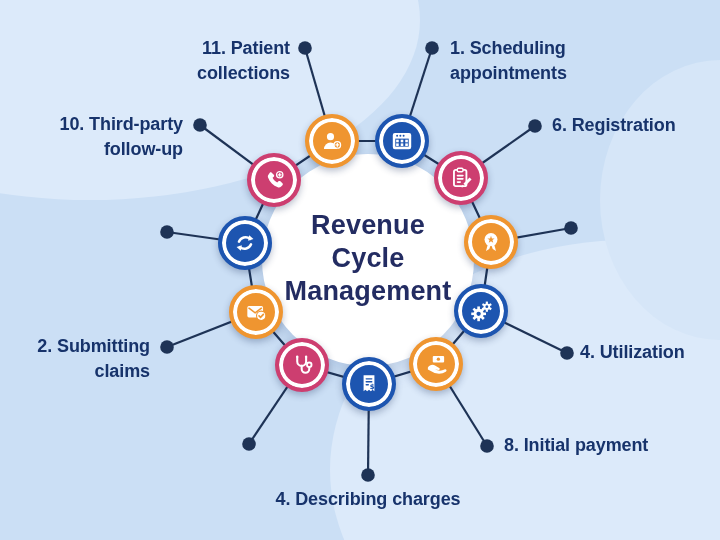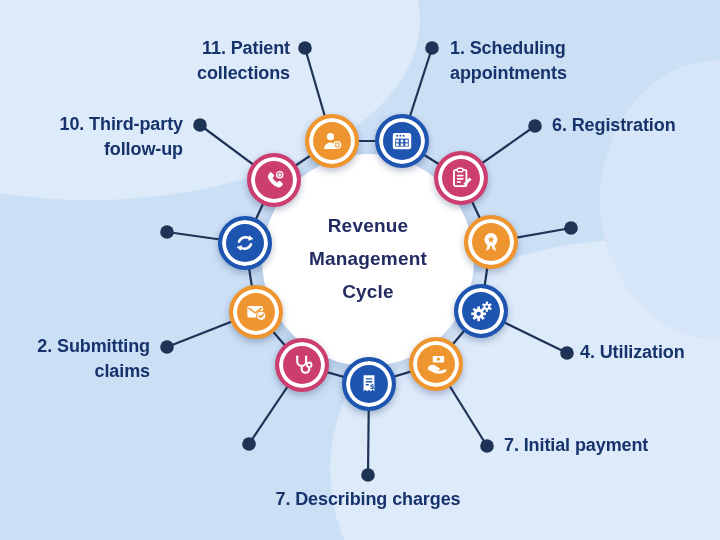--- a/index.html
+++ b/index.html
@@ -21,21 +21,21 @@
     position: absolute; left: 368px; top: 260px;
     width: 212px; height: 212px; margin: -106px 0 0 -106px;
     border-radius: 50%; background: #ffffff;
     box-shadow: 0 6px 22px rgba(30,60,120,.18);
     z-index: 2;
   }
   .center-title {
     position: absolute; left: 368px; top: 258px;
     transform: translate(-50%,-50%);
     width: 220px; text-align: center;
-    font-size: 19px; font-weight: bold; line-height: 33px;
+    font-size: 27px; font-weight: bold; line-height: 33px;
     color: #232c62; letter-spacing: .2px;
     z-index: 4;
   }
   .node {
     position: absolute;
     width: 54px; height: 54px; margin: -27px 0 0 -27px;
     border-radius: 50%;
     border: 4px solid #999; background: #999;
     display: flex; align-items: center; justify-content: center;
     box-shadow: inset 0 0 0 4px #fff, 0 3px 7px rgba(23,42,90,.30);
@@ -87,22 +87,22 @@
         <circle cx="167" cy="347" r="6.8"></circle>
       <circle cx="167" cy="232" r="6.8"></circle>
         <circle cx="200" cy="125" r="6.8"></circle>
       <circle cx="305" cy="48" r="6.8"></circle>
     </g>
   </svg>
 
   <div class="center-circle"></div>
   <div class="center-title">
     <span style="display:block">Revenue</span>
+    <span style="display:block">Cycle</span>
     <span style="display:block">Management</span>
-    <span style="display:block">Cycle</span>
   </div>
 
   <div class="node" style="left: 402px; top: 141px; background: rgb(29, 85, 176); border-color: rgb(29, 85, 176);">
     <span class="glyph">
       <svg viewBox="0 0 24 24" width="26" height="26">
         <rect x="3.5" y="4.5" width="17" height="15" rx="2" fill="#fff"></rect>
         <rect x="5.8" y="9.8" width="12.4" height="7.4" fill="#1d55b0"></rect>
         <g fill="#fff">
           <rect x="6.6" y="10.8" width="2.4" height="2.4"></rect>
             <rect x="10.8" y="10.8" width="2.4" height="2.4"></rect>
@@ -263,24 +263,24 @@
     <span>1. Scheduling</span>
     <span>appointments</span>
   </div>
   <div class="label" style="left:552px;top:113px">
     <span>6. Registration</span>
   </div>
   <div class="label" style="left:580px;top:340px">
     <span>4. Utilization</span>
   </div>
   <div class="label" style="left:504px;top:433px">
-    <span>7. Initial payment</span>
+    <span>8. Initial payment</span>
   </div>
   <div class="label center" style="left:368px;top:487px">
-    <span>7. Describing charges</span>
+    <span>4. Describing charges</span>
   </div>
   <div class="label right" style="right:570px;top:334px">
     <span>2. Submitting</span>
     <span>claims</span>
   </div>
   <div class="label right" style="right:537px;top:112px">
     <span>10. Third-party</span>
     <span>follow-up</span>
   </div>
   <div class="label right" style="right:430px;top:36px">

